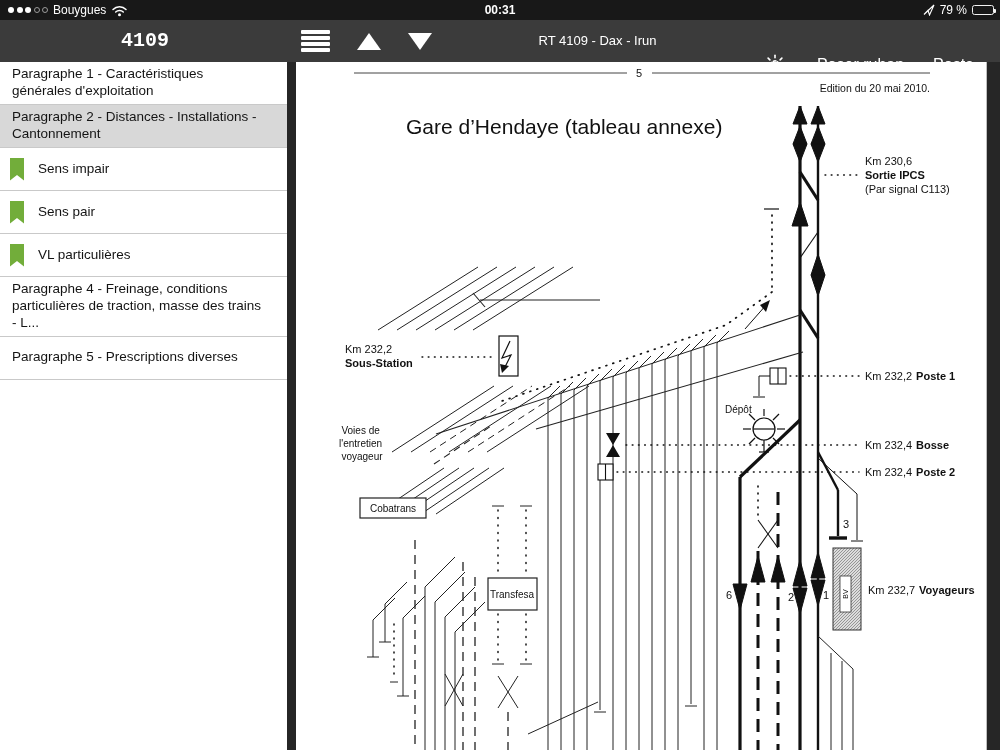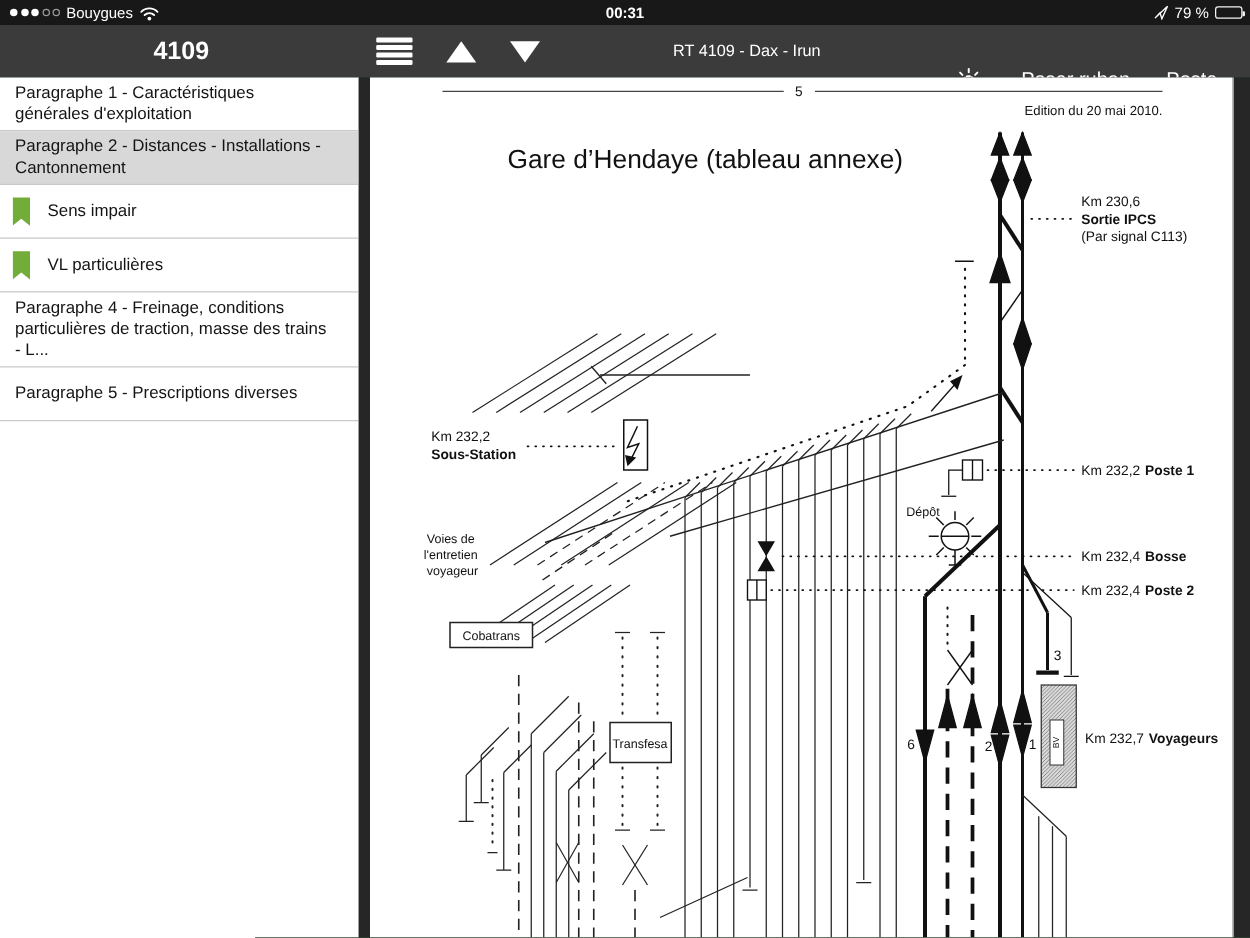--- a/index.html
+++ b/index.html
@@ -1,37 +1,37 @@
 <!DOCTYPE html>
 <html><head>
 <meta charset="utf-8">
 <style>
   * { margin:0; padding:0; box-sizing:border-box; }
   html,body { width:1000px; height:750px; overflow:hidden; background:#000; }
   body { font-family:"Liberation Sans", sans-serif; }
-  .screen { position:relative; width:1000px; height:750px; background:#15803d; }
+  .screen { position:relative; width:1000px; height:750px; background:#fde047; }
 
   
   .status-bar { position:absolute; top:0; left:0; width:1000px; height:20px;
     background:#181818; color:#fff; font-size:12px; }
   .sb-left { position:absolute; left:8px; top:0; height:20px; display:flex; align-items:center; gap:5px; }
   .sig-dots { display:flex; gap:2.5px; align-items:center; }
   .sig-dots i { width:6px; height:6px; border-radius:50%; display:block; }
   .sig-dots i.f { background:#fff; }
   .sig-dots i.e { background:transparent; border:1px solid #9a9a9a; }
   .sb-center { position:absolute; left:0; width:1000px; text-align:center; line-height:20px; font-weight:bold; }
   .sb-right { position:absolute; right:6px; top:0; height:20px; display:flex; align-items:center; gap:5px; }
   .battery { position:relative; width:22px; height:10px; border:1px solid #f2f2f2; border-radius:2.5px; padding:1px; }
   .battery .lvl { height:100%; background:#fff; border-radius:1px; }
   .battery .nub { position:absolute; right:-3px; top:2.5px; width:2px; height:4px; background:#f2f2f2; border-radius:0 1px 1px 0; }
 
   
   .nav-bar { position:absolute; top:20px; left:0; width:1000px; height:42px; background:#3b3b3b; color:#fff; }
   .doc-number { position:absolute; left:0; top:0; width:290px; height:42px; line-height:42px;
-    text-align:center; font-size:20px; font-weight:bold; }
+    text-align:center; font-size:20px; font-weight:bold;font-family:Liberation Mono, monospace; }
   .nav-left-tools { position:absolute; left:301px; top:0; height:42px; display:flex; align-items:center; gap:27px; }
   .burger { display:flex; flex-direction:column; gap:2.5px; cursor:pointer; }
   .burger i { width:29px; height:3.6px; background:#fff; border-radius:1px; display:block; }
   .tri-up { width:0; height:0; border-left:12px solid transparent; border-right:12px solid transparent; border-bottom:17px solid #fff; }
   .tri-down { width:0; height:0; border-left:12px solid transparent; border-right:12px solid transparent; border-top:17px solid #fff; }
   .nav-title { position:absolute; left:455px; top:0; width:285px; height:42px; line-height:42px;
     text-align:center; font-size:13px; }
   .nav-right-tools { position:absolute; right:26px; top:0; height:42px; display:flex; align-items:center; gap:29px; font-size:16px;margin-top:24px; }
   .nav-btn { cursor:pointer; }
 
@@ -129,20 +129,24 @@
     <div class="sidebar">
       <div class="side-item">
         <span>Paragraphe 1 - Caractéristiques générales d'exploitation</span>
         </div>
       <div class="side-item selected">
         <span>Paragraphe 2 - Distances - Installations - Cantonnement</span>
         </div>
       <div class="side-item bm">
         <span class="bookmark" style="background:#72ad3a"></span>
         <span>Sens impair</span>
+        </div>
+      <div class="side-item bm">
+        <span class="bookmark" style="background:#72ad3a"></span>
+        <span>Sens pair</span>
         </div>
       <div class="side-item bm">
         <span class="bookmark" style="background:#72ad3a"></span>
         <span>VL particulières</span>
         </div>
       <div class="side-item">
         <span>Paragraphe 4 - Freinage, conditions particulières de traction, masse des trains - L...</span>
         </div>
       <div class="side-item">
         <span>Paragraphe 5 - Prescriptions diverses</span>

